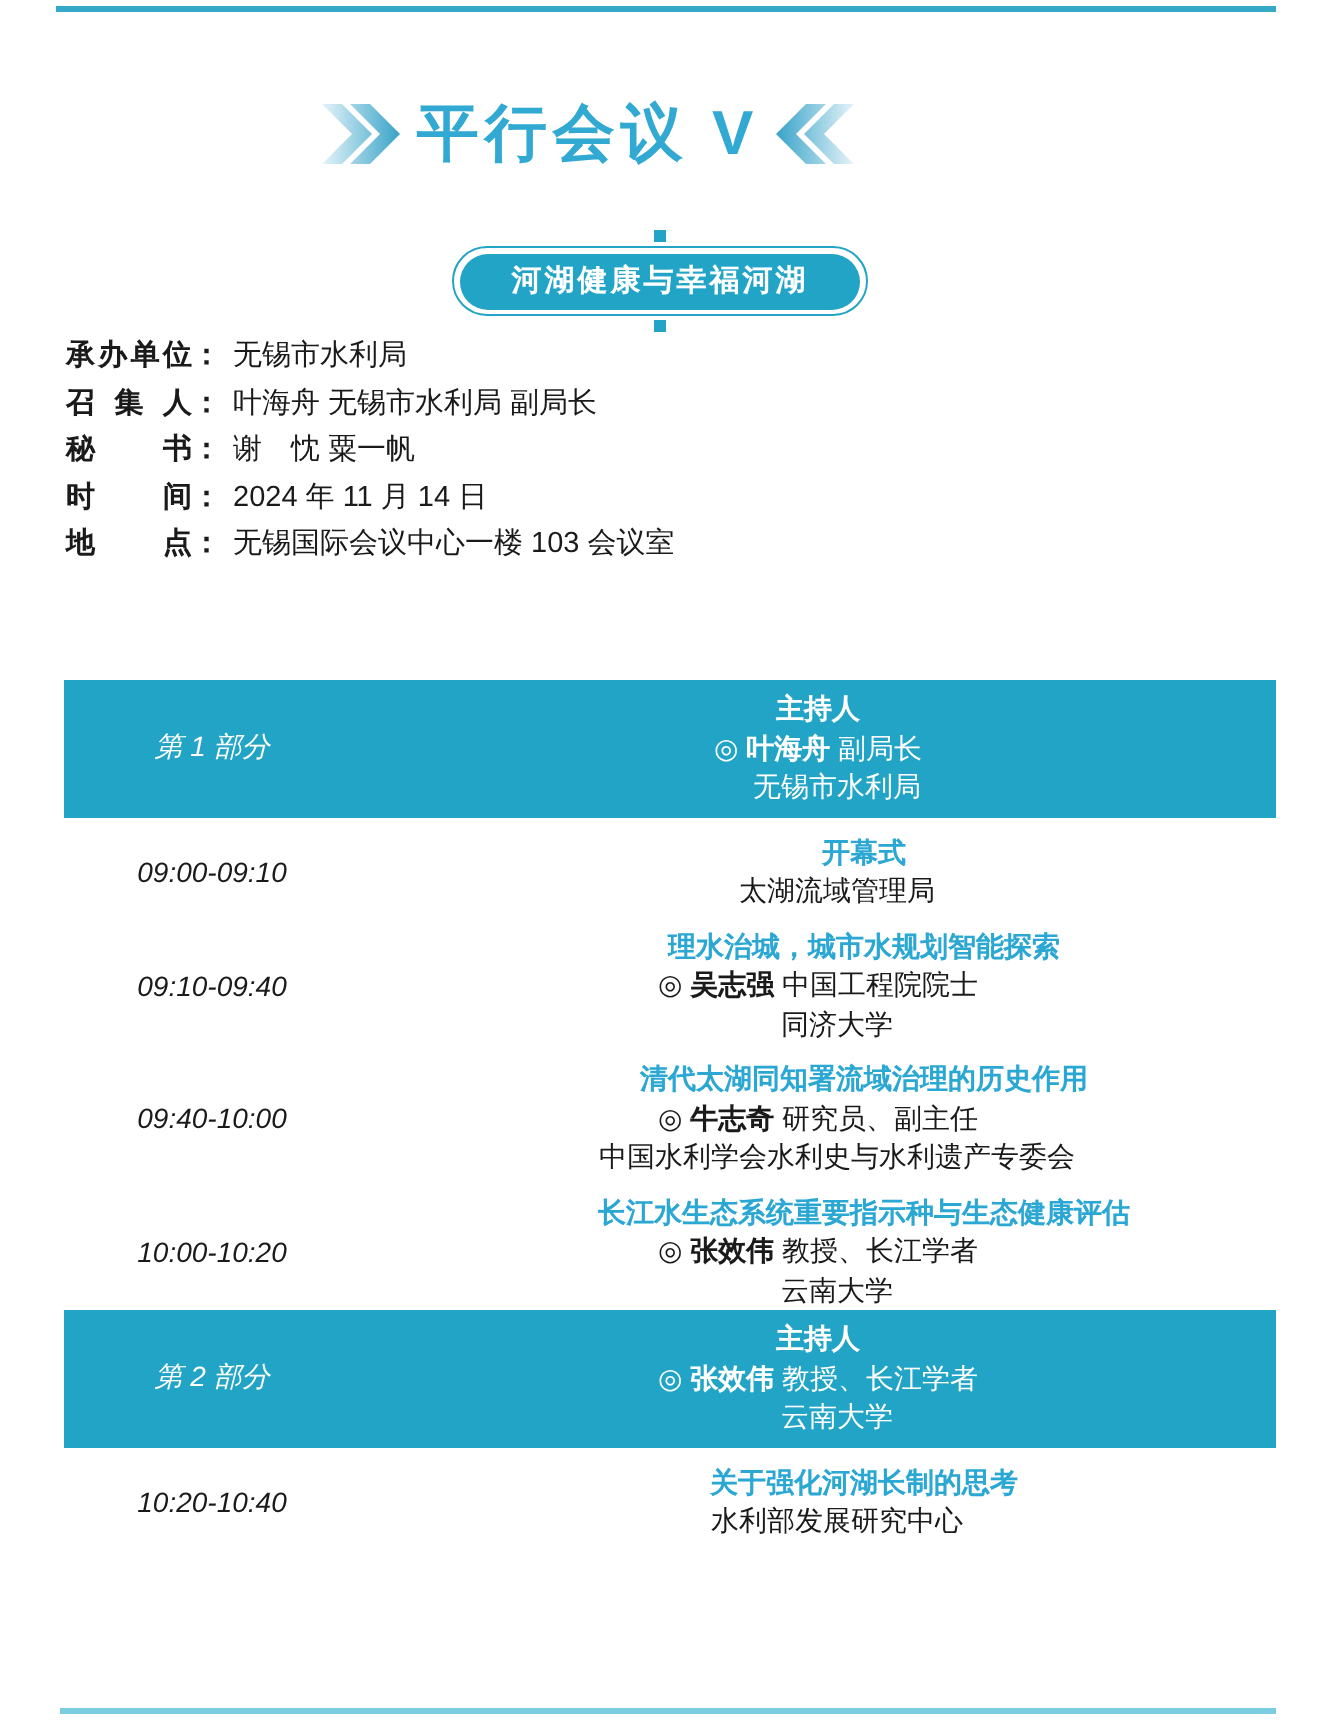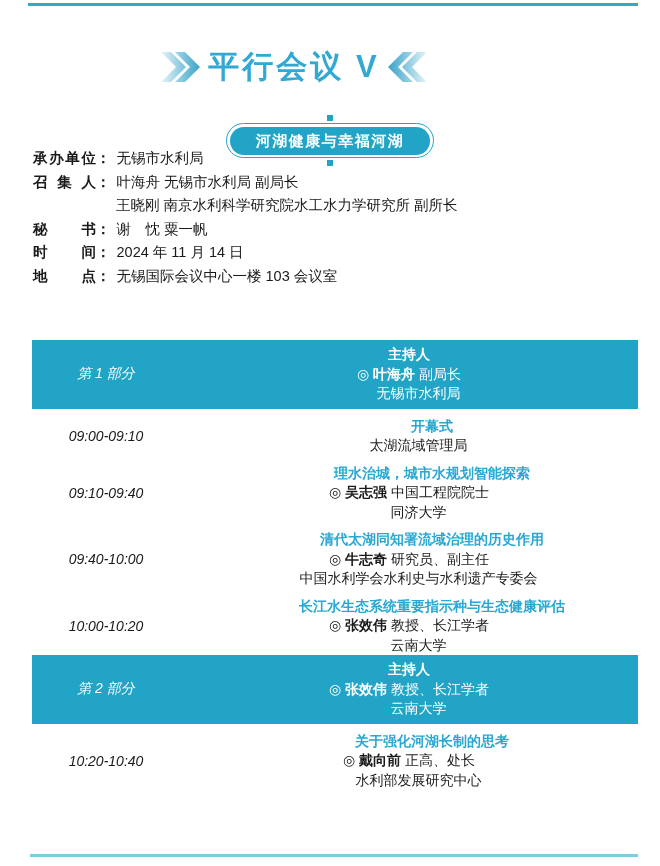--- a/index.html
+++ b/index.html
@@ -63,21 +63,21 @@
     font-weight: bold;
     font-size: 15px;
     line-height: 1;
     padding: 6px 26px 7px;
     border-radius: 999px;
     letter-spacing: 1.5px;
     white-space: nowrap;
   }
 
   .info {
-    position: absolute; top: 147px; left: 33px; right: 20px;
+    position: absolute; top: 167px; left: 33px; right: 20px;
     font-size: 14.5px;
   }
   .info-line { line-height: 23.5px; }
   .info-label {
     display: inline-block; width: 63px;
     font-weight: bold;
     text-align: justify; text-align-last: justify;
     vertical-align: top;
     white-space: nowrap;
   }
@@ -160,21 +160,20 @@
 
   <div class="info" id="info-list">
   <div class="info-line">
     <span class="info-label">承办单位</span><span class="info-colon">：</span><span class="info-value">无锡市水利局</span>
     
   </div>
 
 
   <div class="info-line">
     <span class="info-label">召集人</span><span class="info-colon">：</span><span class="info-value">叶海舟 无锡市水利局 副局长</span>
-    <div class="info-value2">王晓刚 南京水利科学研究院水工水力学研究所 副所长</div>
   </div>
 
   <div class="info-line">
     <span class="info-label">秘书</span><span class="info-colon">：</span><span class="info-value">谢　忱 粟一帆</span>
     
   </div>
 
   <div class="info-line">
     <span class="info-label">时间</span><span class="info-colon">：</span><span class="info-value">2024 年 11 月 14 日</span>
     
@@ -237,21 +236,20 @@
       <div class="line role-line">主持人</div>
       <div class="line speaker-line"><span class="bullet">◎</span> <span class="speaker-name">张效伟</span> <span class="speaker-title">教授、长江学者</span></div>
       <div class="line org-line">云南大学</div>
     </div>
   </div>
 
   <div class="row session">
     <div class="time-col">10:20-10:40</div>
     <div class="content-col">
       <div class="line session-title-line">关于强化河湖长制的思考</div>
-      <div class="line speaker-line"><span class="bullet">◎</span> <span class="speaker-name">戴向前</span> <span class="speaker-title">正高、处长</span></div>
       <div class="line org-line">水利部发展研究中心</div>
     </div>
   </div>
 </div>
 
   <div class="bottom-rule"></div>
 
 </div>
 
 </body></html>

